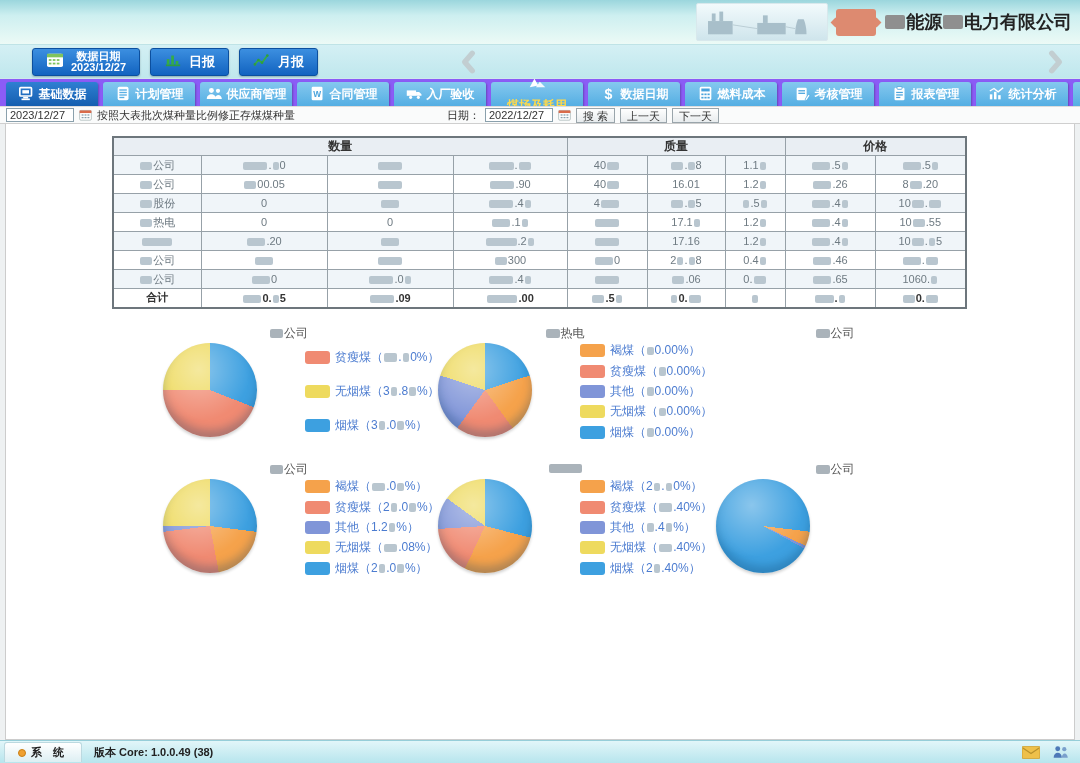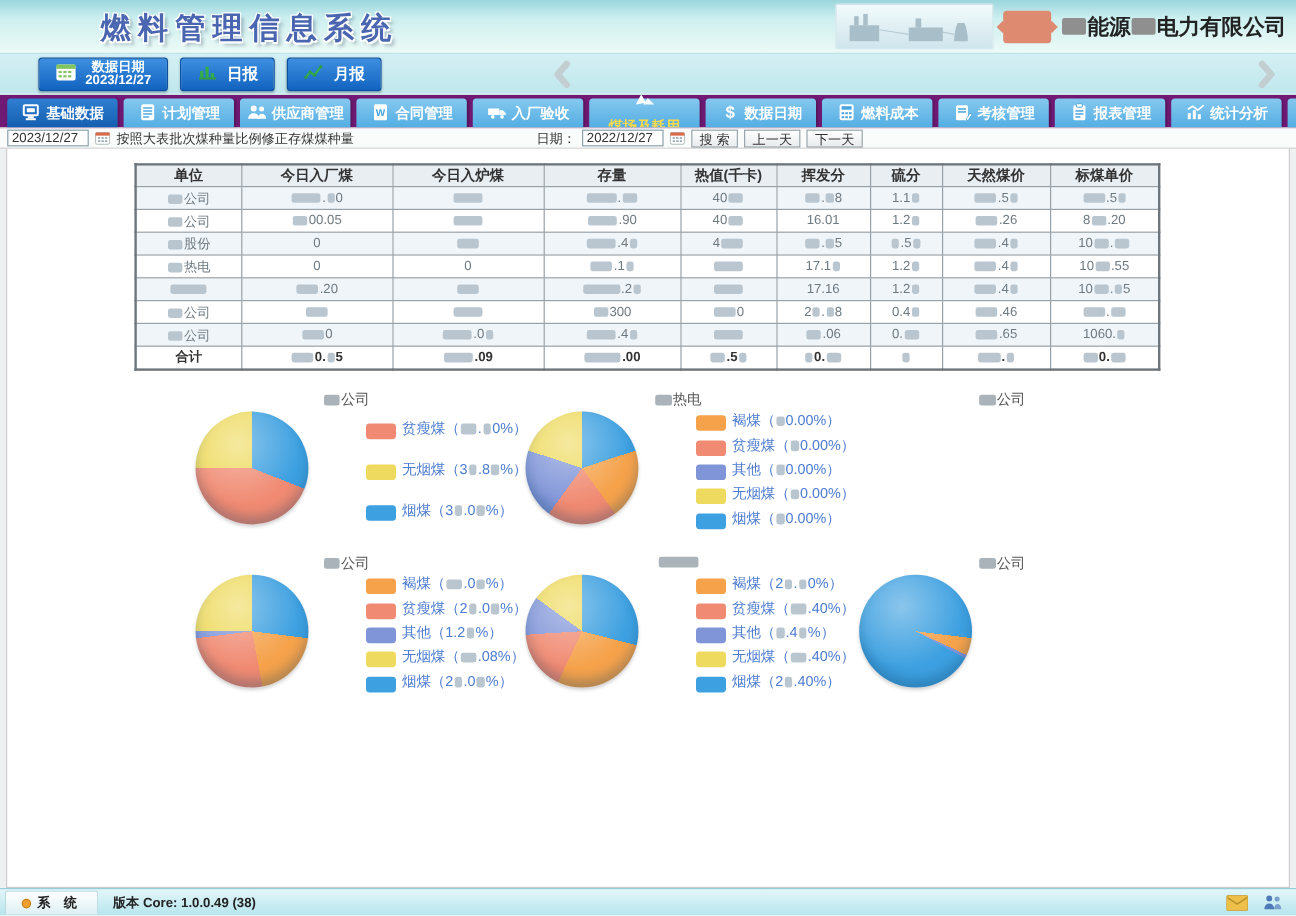--- a/index.html
+++ b/index.html
@@ -28,21 +28,21 @@
   .btn-blue{ height:28px; background:linear-gradient(#3c8fe0,#1263c0); border:1px solid #0c4f9e;
     border-radius:3px; color:#fff; font-weight:bold; font-size:13px; display:flex; align-items:center;
     gap:7px; padding:0 13px; cursor:pointer; box-shadow:0 1px 2px rgba(0,0,0,.25); }
   .btn-blue .two-line{ display:flex; flex-direction:column; line-height:11px; font-size:11px; align-items:center; }
   .btn-blue svg{ width:18px; height:16px; }
   .chevron{ width:26px; height:26px; }
   .chevron polyline{ fill:none; stroke:#c2ced1; stroke-width:5; stroke-linecap:round; stroke-linejoin:round; }
   .chev-left{ margin-left:128px; }
   .chev-right{ position:absolute; right:12px; top:4px; }
   
-  .tabbar{ height:28px; background:#701a75; display:flex; gap:5px; padding:3px 0 0 6px;
+  .tabbar{ height:28px; background:#8b5cf6; display:flex; gap:5px; padding:3px 0 0 6px;
     border-bottom:1px solid #dcdcdc; overflow:hidden; }
   .tab{ flex:0 0 92px; height:25px; background:linear-gradient(#85c8ef,#52ade2); border-radius:3px 3px 0 0;
     color:#fff; font-weight:bold; font-size:12px; display:flex; align-items:center; justify-content:center;
     gap:4px; cursor:pointer; box-shadow:1px 1px 2px rgba(0,0,0,.25); white-space:nowrap; }
   .tab svg{ width:17px; height:15px; flex:0 0 auto; }
   .tab.selected{ background:linear-gradient(#2f7fd2,#135dae); }
   .tab.active{ color:#ffd94a;flex-direction:column; }
   
   .filterbar{ height:17px; background:#fafbfb; border-bottom:1px solid #cfcfcf; display:flex;
     align-items:center; font-size:11px; color:#333; padding:0 6px; gap:5px; }
@@ -71,21 +71,21 @@
     row-gap:12px; }
   .chart-cell{ height:124px; position:relative; }
   .c-title{ text-align:center; font-size:12px; color:#555; height:16px; }
   .c-body{ display:flex; }
   .pie{ width:94px; height:94px; border-radius:50%; margin:2px 0 0 12px; position:relative;
     box-shadow:inset 0 -7px 9px rgba(10,60,100,.28), 0 2px 3px rgba(0,0,0,.18); flex:0 0 auto; }
   .pie::before{ content:""; position:absolute; inset:0; border-radius:50%;
     background:radial-gradient(circle at 38% 28%, rgba(255,255,255,.4), rgba(255,255,255,0) 58%); }
   .legend{ display:flex; flex-direction:column; justify-content:space-around; margin-left:18px;
     height:102px; }
-  .li{ display:flex; align-items:flex-end; font-size:12px; color:#4c7cd0; cursor:pointer; white-space:nowrap;padding-left:30px; }
+  .li{ display:flex; align-items:center; font-size:12px; color:#4c7cd0; cursor:pointer; white-space:nowrap;padding-left:30px; }
   .sw{ width:25px; height:13px; border-radius:3px; margin-right:5px; flex:0 0 auto; }
   
   .rd{ display:inline-block; height:0.72em; background:#b9c6cf; border-radius:2px; margin:0 1px;
     transform:translateY(1px); }
   .company .rd{ background:#8f8f8f; height:0.8em; }
   .c-title .rd{ background:#aab3ba; }
   
   .footer{ position:absolute; bottom:0; left:0; width:1080px; height:23px;
     background:linear-gradient(#e2f6f9,#b7e5ed); border-top:1px solid #96ced9; display:flex;
     align-items:center; font-size:11px; color:#222; }
@@ -95,21 +95,20 @@
   .sys-dot{ width:8px; height:8px; border-radius:50%; background:#f0a030; border:1px solid #c97f16; }
   .version{ margin-left:12px; font-weight:bold; color:#222; }
   .copyright{ position:absolute; left:50%; transform:translateX(-50%); color:#444; }
   .foot-icons{ margin-left:auto; margin-right:10px; display:flex; gap:12px; align-items:center; }
   .foot-icons svg{ cursor:pointer; }
 </style>
 </head>
 <body>
 
 <div class="header">
-  <div class="app-title">燃料管理信息系统</div>
   <div class="header-right">
     <div class="photo">
       <svg viewBox="0 0 130 38" width="130" height="36">
         <g fill="#a8bfca">
           <rect x="8" y="18" width="26" height="14"></rect>
             <rect x="12" y="10" width="4" height="8"></rect>
           <rect x="20" y="8" width="4" height="10"></rect>
             <rect x="60" y="20" width="30" height="12"></rect>
           <rect x="66" y="12" width="5" height="8"></rect>
           <path d="M100 32c0-10 3-16 3-16h6s3 6 3 16z"></path>
@@ -318,29 +317,23 @@
         <col style="width: 126px;">
         <col style="width: 114px;">
         <col style="width: 80px;">
         <col style="width: 78px;">
         <col style="width: 60px;">
         <col style="width: 90px;">
         <col style="width: 91px;">
       </colgroup>
       <thead>
         <tr>
-          <th>单位</th>
-          <th>今日入厂煤</th>
-          <th>今日入炉煤</th>
-          <th>存量</th>
-          <th>热值(千卡)</th>
-          <th>挥发分</th>
-          <th>硫分</th>
-          <th>天然煤价</th>
-          <th>标煤单价</th>
+          <th colspan="4">数量</th>
+          <th colspan="3">质量</th>
+          <th colspan="2">价格</th>
         </tr>
       </thead>
       <tbody>
         <tr>
           <td><span class="rd" style="width:1.10em"></span>公司</td>
           <td><span class="rd" style="width:2.20em"></span>.<span class="rd" style="width:0.55em"></span>0</td>
           <td><span class="rd" style="width:2.20em"></span></td>
           <td><span class="rd" style="width:2.20em"></span>.<span class="rd" style="width:1.10em"></span></td>
           <td>40<span class="rd" style="width:1.10em"></span></td>
           <td><span class="rd" style="width:1.10em"></span>.<span class="rd" style="width:0.55em"></span>8</td>

